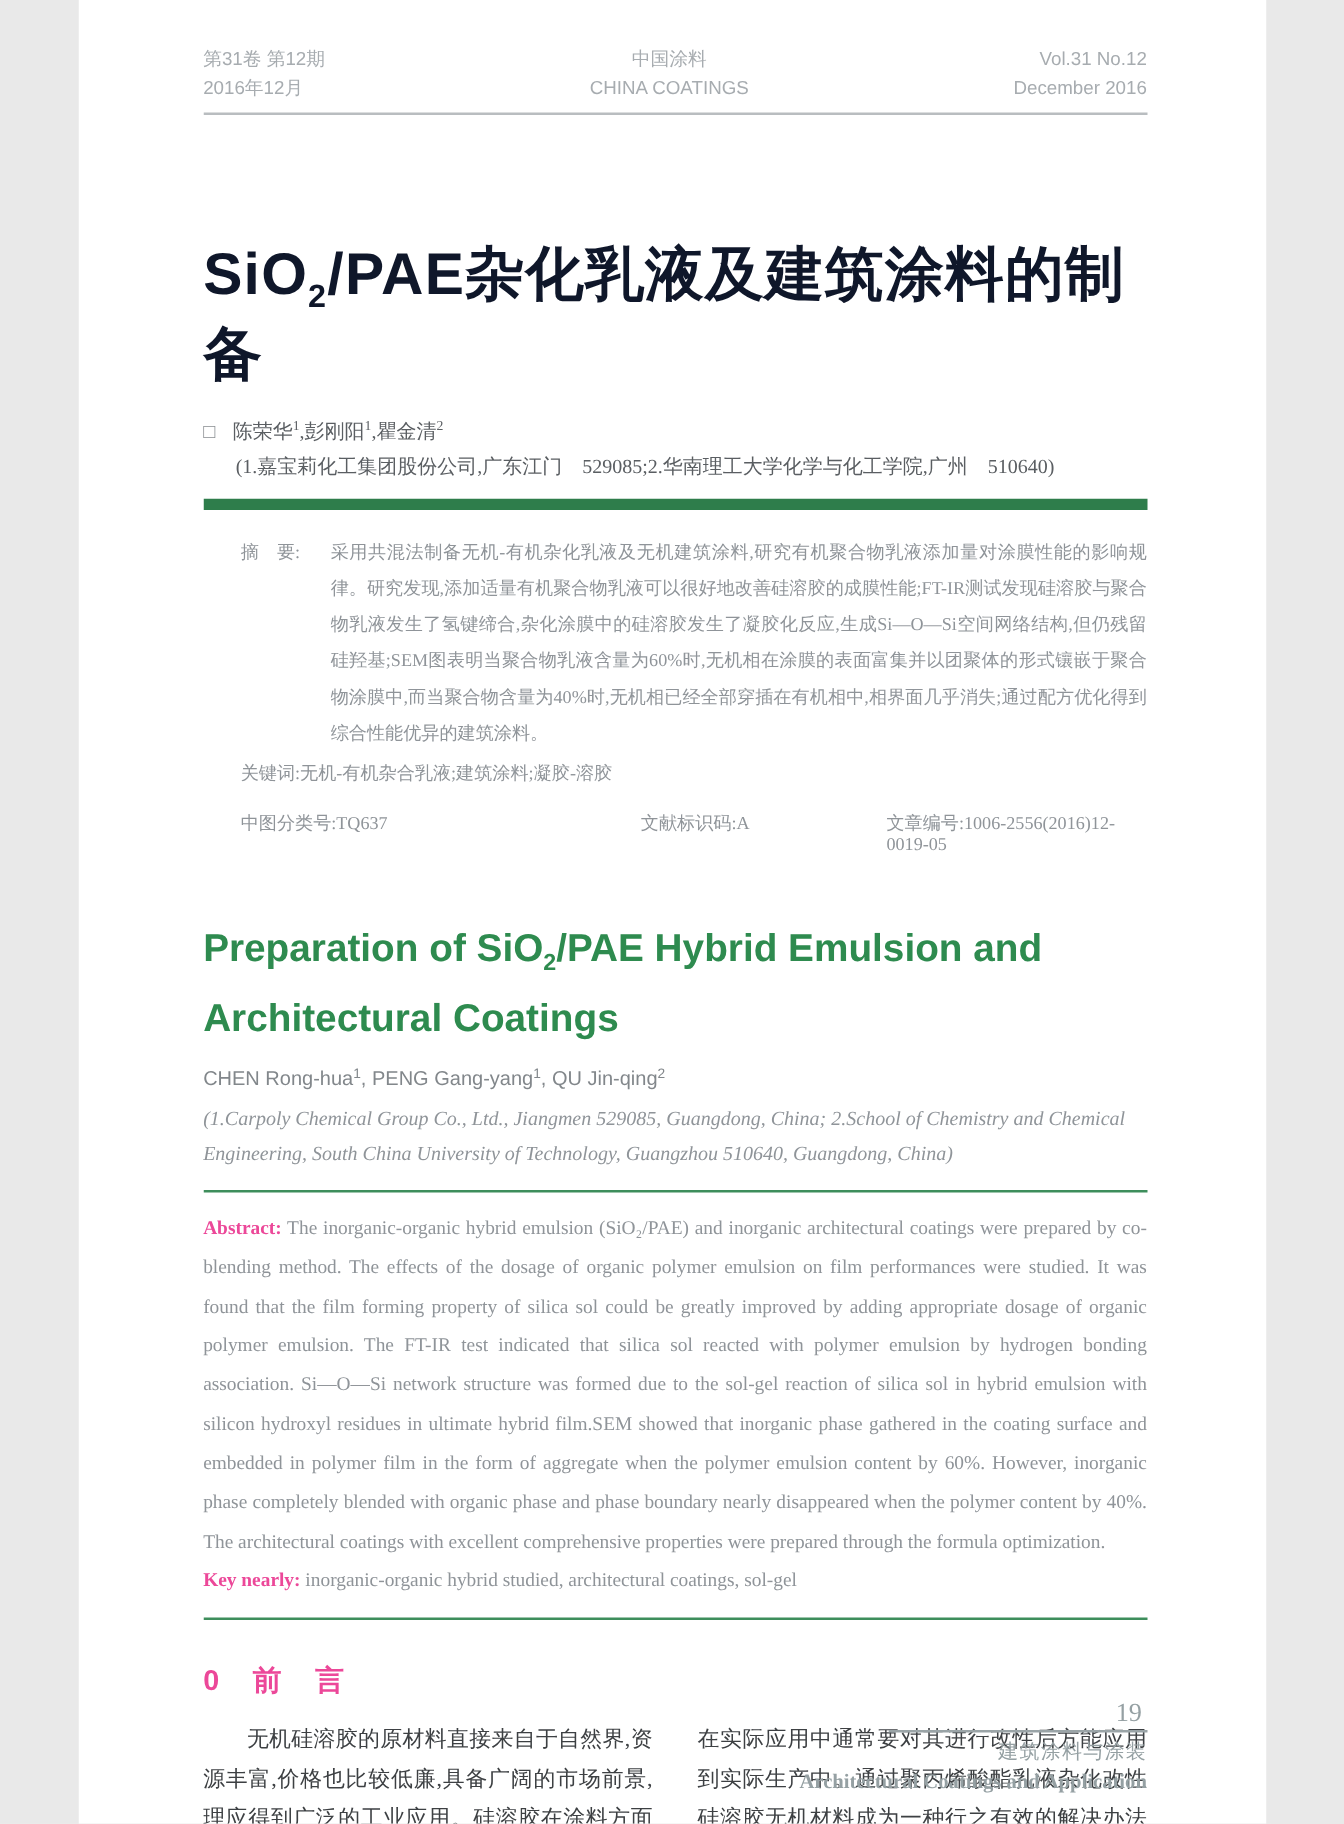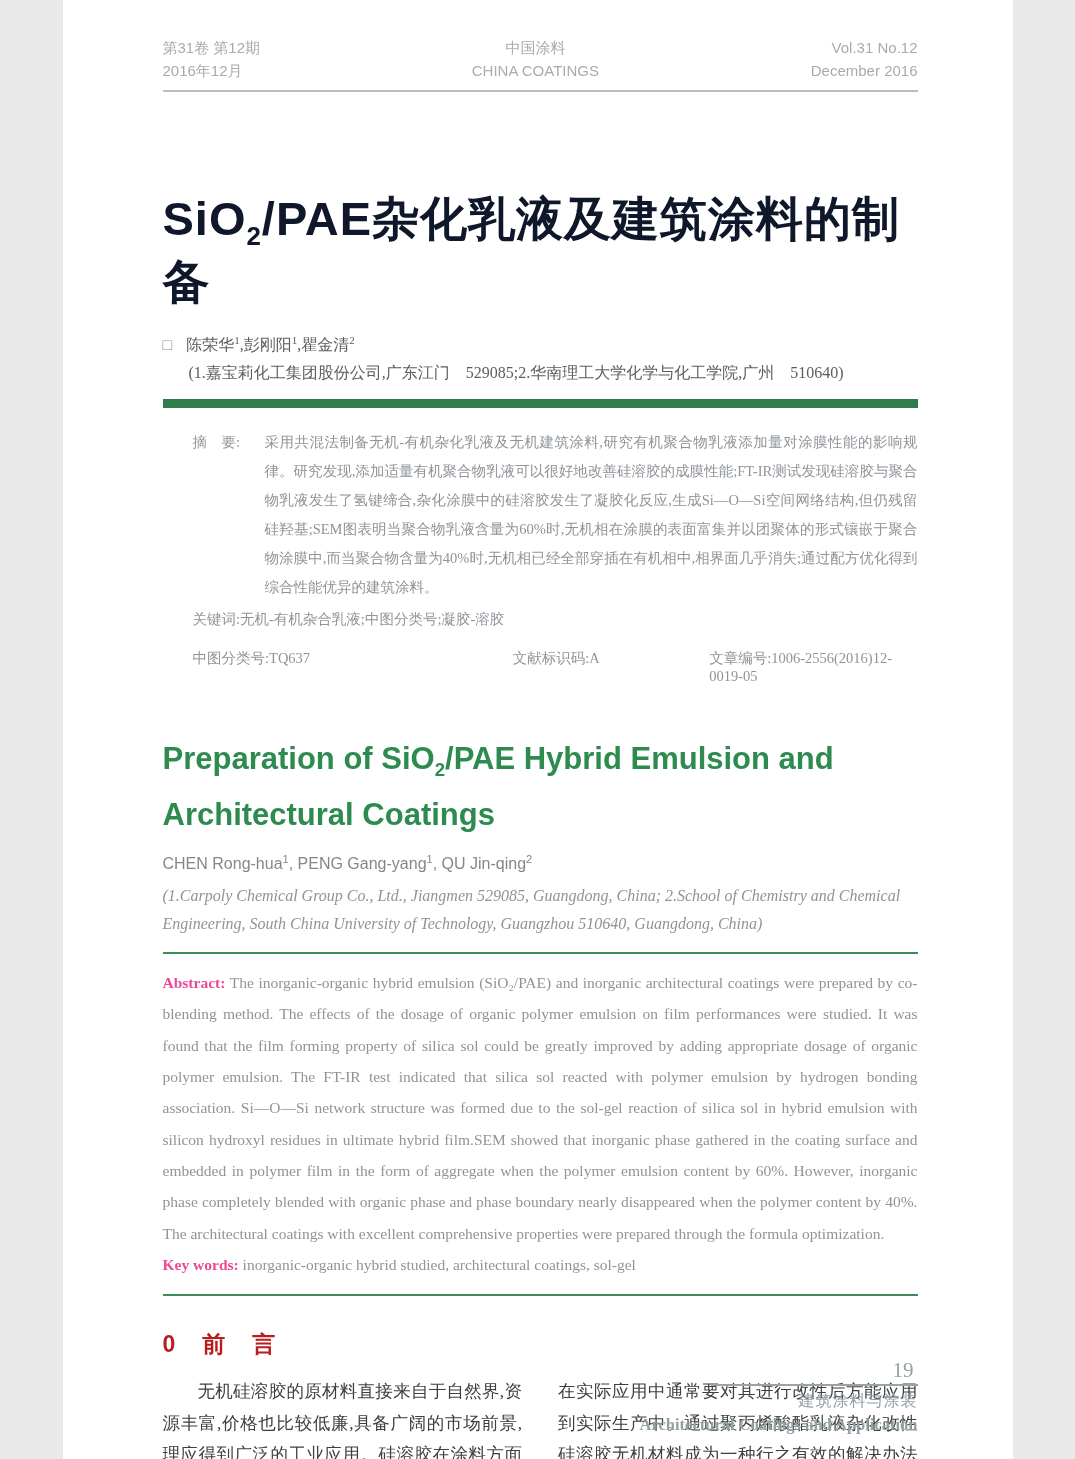--- a/index.html
+++ b/index.html
@@ -60,21 +60,21 @@
     font-family:"Liberation Sans", sans-serif; }
   .authors-en sup{ font-size:11px; }
   .affil-en{ margin-top:9px; font-style:italic; color:#8f9499; font-size:16px; line-height:1.75; }
   .rule-green{ border:none; border-top:2px solid #3e8e5c; margin-top:14px; }
   .abstract-en{ margin-top:13px; color:#8f9499; font-size:15.5px; line-height:2.02; text-align:justify; }
   .abstract-en b, .keywords-en b{ color:#ec4899; }
   .keywords-en{ color:#8f9499; font-size:15.5px; line-height:2.02; }
 
   
   .section-heading{
-    margin-top:33px; color:#b91c1c; font-size:23px; font-weight:bold;
+    margin-top:33px; color:#ec4899; font-size:23px; font-weight:bold;
     font-family:"Liberation Sans", sans-serif; letter-spacing:2px;
   }
   .columns{ display:flex; gap:36px; margin-top:16px; }
   .col{ width:422px; font-size:17.5px; line-height:1.8; text-align:justify; color:#3d4043; }
   .col p{ margin:0; }
   .col-left p{ text-indent:2em; }
   .col sup{ font-size:11px; }
 
   
   .page-footer{ position:absolute; right:95px; bottom:24px; text-align:right; color:#95a0a3; }
@@ -109,37 +109,37 @@
     <div class="authors-cn"><span class="marker">□</span><span>陈荣华</span><sup>1</sup><span>,彭刚阳</span><sup>1</sup><span>,瞿金清</span><sup>2</sup></div>
 
     <div class="affil-cn">(1.嘉宝莉化工集团股份公司,广东江门　529085;2.华南理工大学化学与化工学院,广州　510640)</div>
 
     <div class="green-bar"></div>
 
     <div class="abstract-cn">
       <span class="label">摘　要:</span>
       <span class="text">采用共混法制备无机-有机杂化乳液及无机建筑涂料,研究有机聚合物乳液添加量对涂膜性能的影响规律。研究发现,添加适量有机聚合物乳液可以很好地改善硅溶胶的成膜性能;FT-IR测试发现硅溶胶与聚合物乳液发生了氢键缔合,杂化涂膜中的硅溶胶发生了凝胶化反应,生成Si—O—Si空间网络结构,但仍残留硅羟基;SEM图表明当聚合物乳液含量为60%时,无机相在涂膜的表面富集并以团聚体的形式镶嵌于聚合物涂膜中,而当聚合物含量为40%时,无机相已经全部穿插在有机相中,相界面几乎消失;通过配方优化得到综合性能优异的建筑涂料。</span>
     </div>
-    <div class="keywords-cn">关键词:无机-有机杂合乳液;中图分类号;凝胶-溶胶</div>
+    <div class="keywords-cn">关键词:无机-有机杂合乳液;建筑涂料;凝胶-溶胶</div>
     <div class="class-row">
       <span class="clc">中图分类号:TQ637</span>
       <span class="doccode">文献标识码:A</span>
       <span>文章编号:1006-2556(2016)12-0019-05</span>
     </div>
 
     <h2 class="title-en"><span>Preparation of SiO</span><sub>2</sub><span>/PAE Hybrid Emulsion and Architectural Coatings</span></h2>
 
     <div class="authors-en"><span>CHEN Rong-hua</span><sup>1</sup><span>, PENG Gang-yang</span><sup>1</sup><span>, QU Jin-qing</span><sup>2</sup></div>
 
     <div class="affil-en">(1.Carpoly Chemical Group Co., Ltd., Jiangmen 529085, Guangdong, China; 2.School of Chemistry and Chemical Engineering, South China University of Technology, Guangzhou 510640, Guangdong, China)</div>
 
     <hr class="rule-green">
 
     <p class="abstract-en"><b>Abstract:</b><span> The inorganic-organic hybrid emulsion (SiO₂/PAE) and inorganic architectural coatings were prepared by co-blending method. The effects of the dosage of organic polymer emulsion on film performances were studied. It was found that the film forming property of silica sol could be greatly improved by adding appropriate dosage of organic polymer emulsion. The FT-IR test indicated that silica sol reacted with polymer emulsion by hydrogen bonding association. Si—O—Si network structure was formed due to the sol-gel reaction of silica sol in hybrid emulsion with silicon hydroxyl residues in ultimate hybrid film.SEM showed that inorganic phase gathered in the coating surface and embedded in polymer film in the form of aggregate when the polymer emulsion content by 60%. However, inorganic phase completely blended with organic phase and phase boundary nearly disappeared when the polymer content by 40%. The architectural coatings with excellent comprehensive properties were prepared through the formula optimization.</span></p>
-    <p class="keywords-en"><b>Key words:</b><span> inorganic-organic hybrid studied, architectural coatings, sol-gel</span></p>
+    <p class="keywords-en"><b>Key nearly:</b><span> inorganic-organic hybrid studied, architectural coatings, sol-gel</span></p>
 
     <hr class="rule-green">
 
     <h3 class="section-heading">0　前　言</h3>
 
     <div class="columns">
       <div class="col col-left">
         <p>无机硅溶胶的原材料直接来自于自然界,资源丰富,价格也比较低廉,具备广阔的市场前景,理应得到广泛的工业应用。硅溶胶在涂料方面的应用主要集中于水性封闭性底漆和水性无机外墙乳胶漆。硅溶胶基无机涂料具有渗透力强、附着力强、超高硬度和耐沾污等优点,但同时其涂膜刚性强、易龟裂,</p>
       </div>
       <div class="col col-right">

